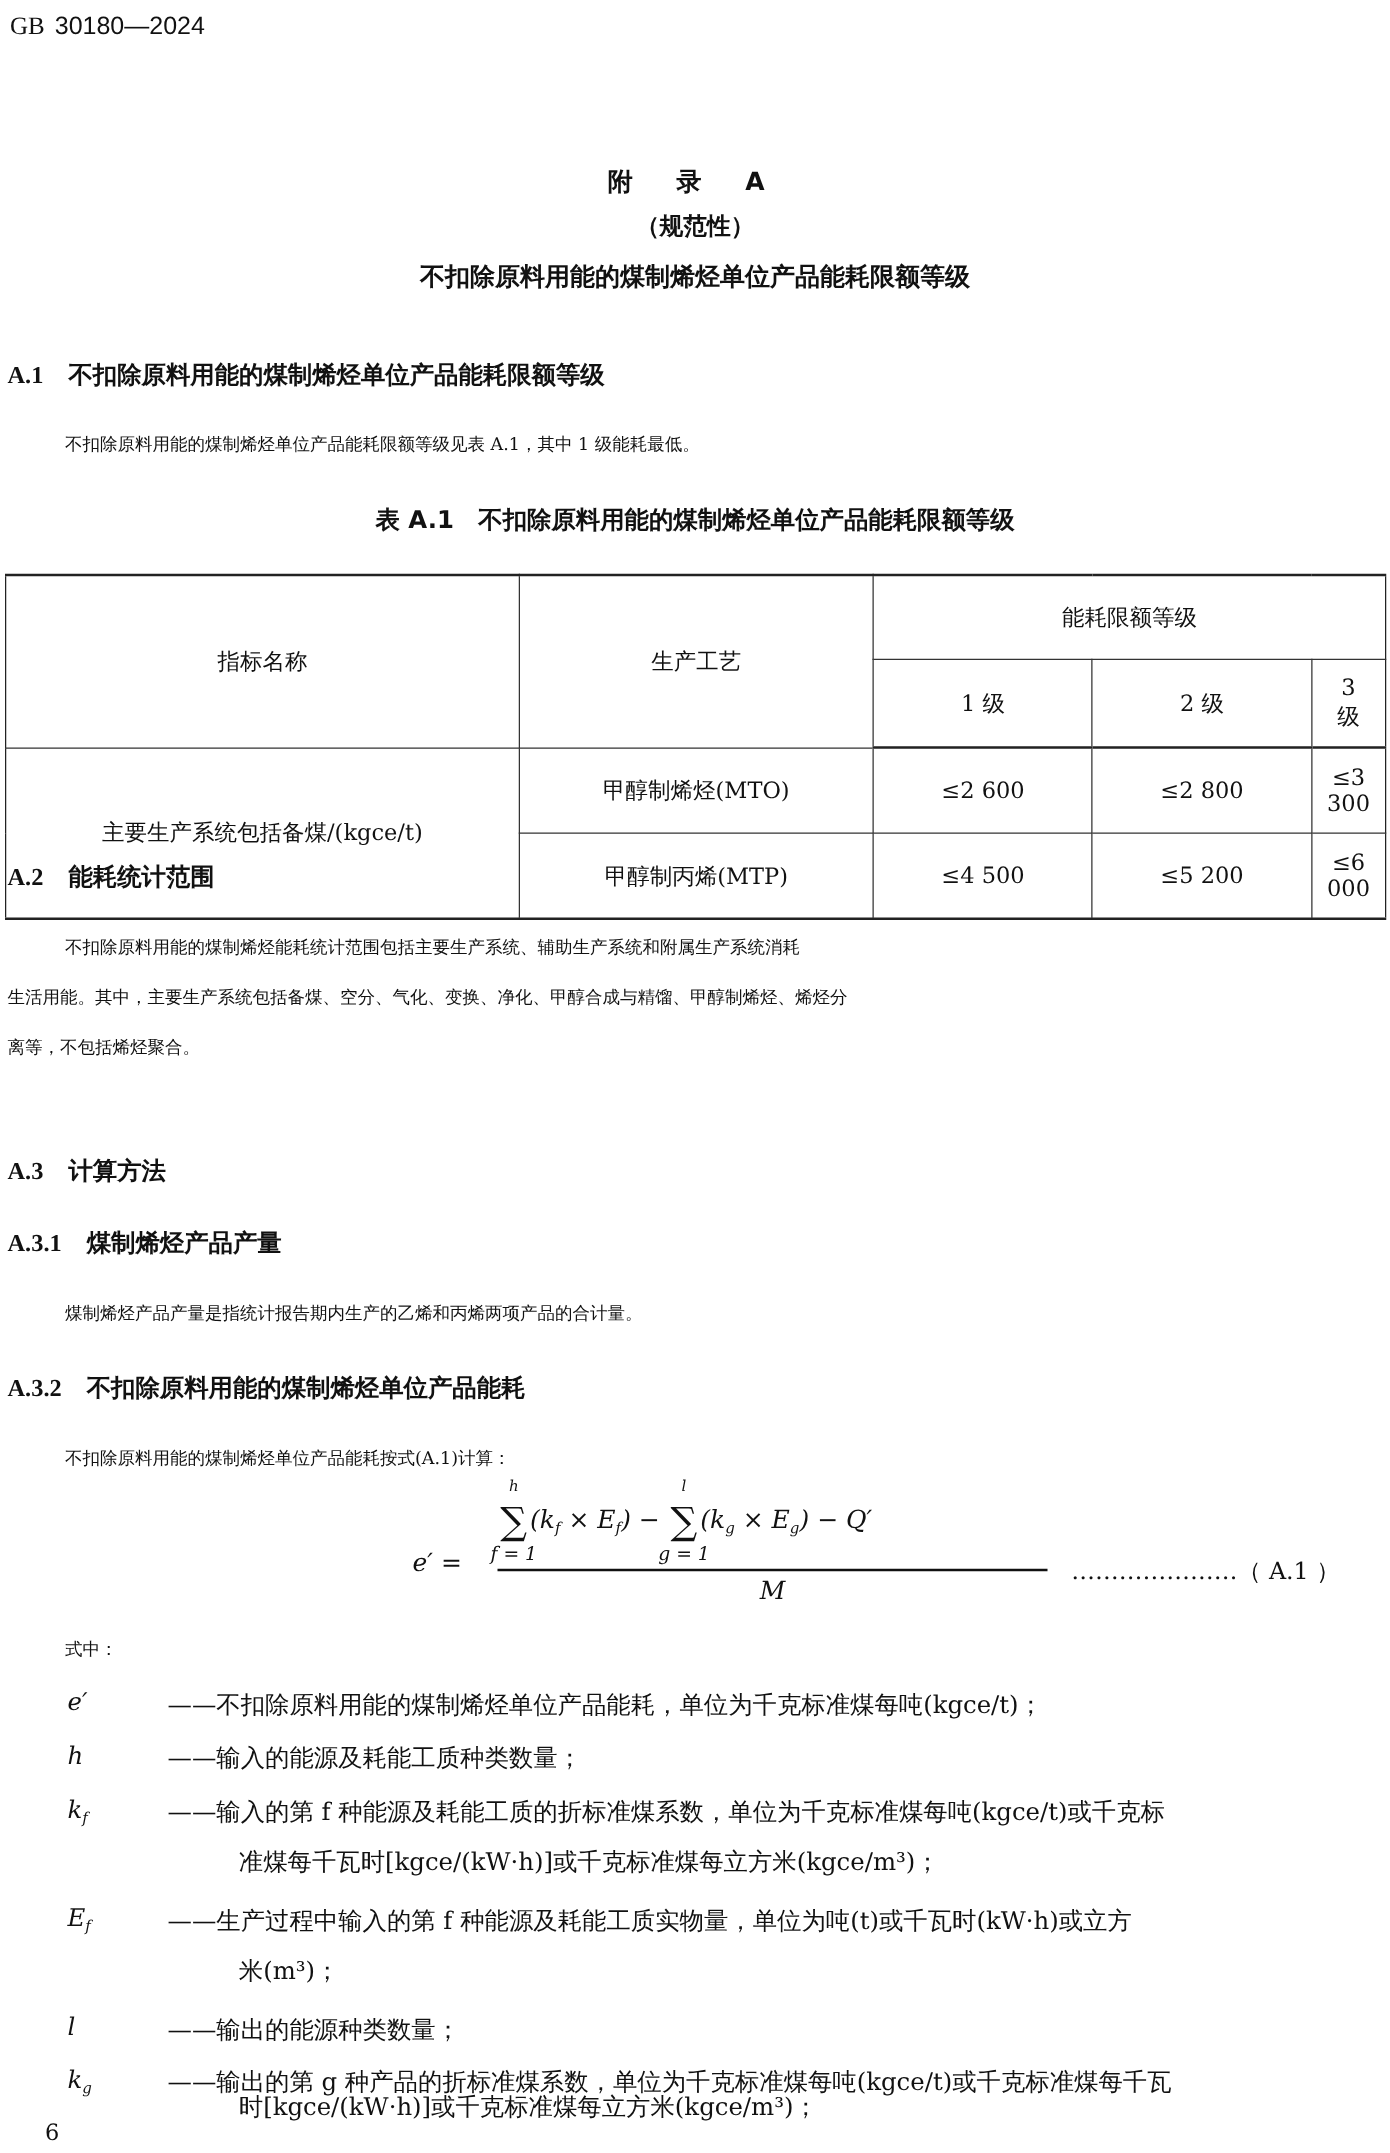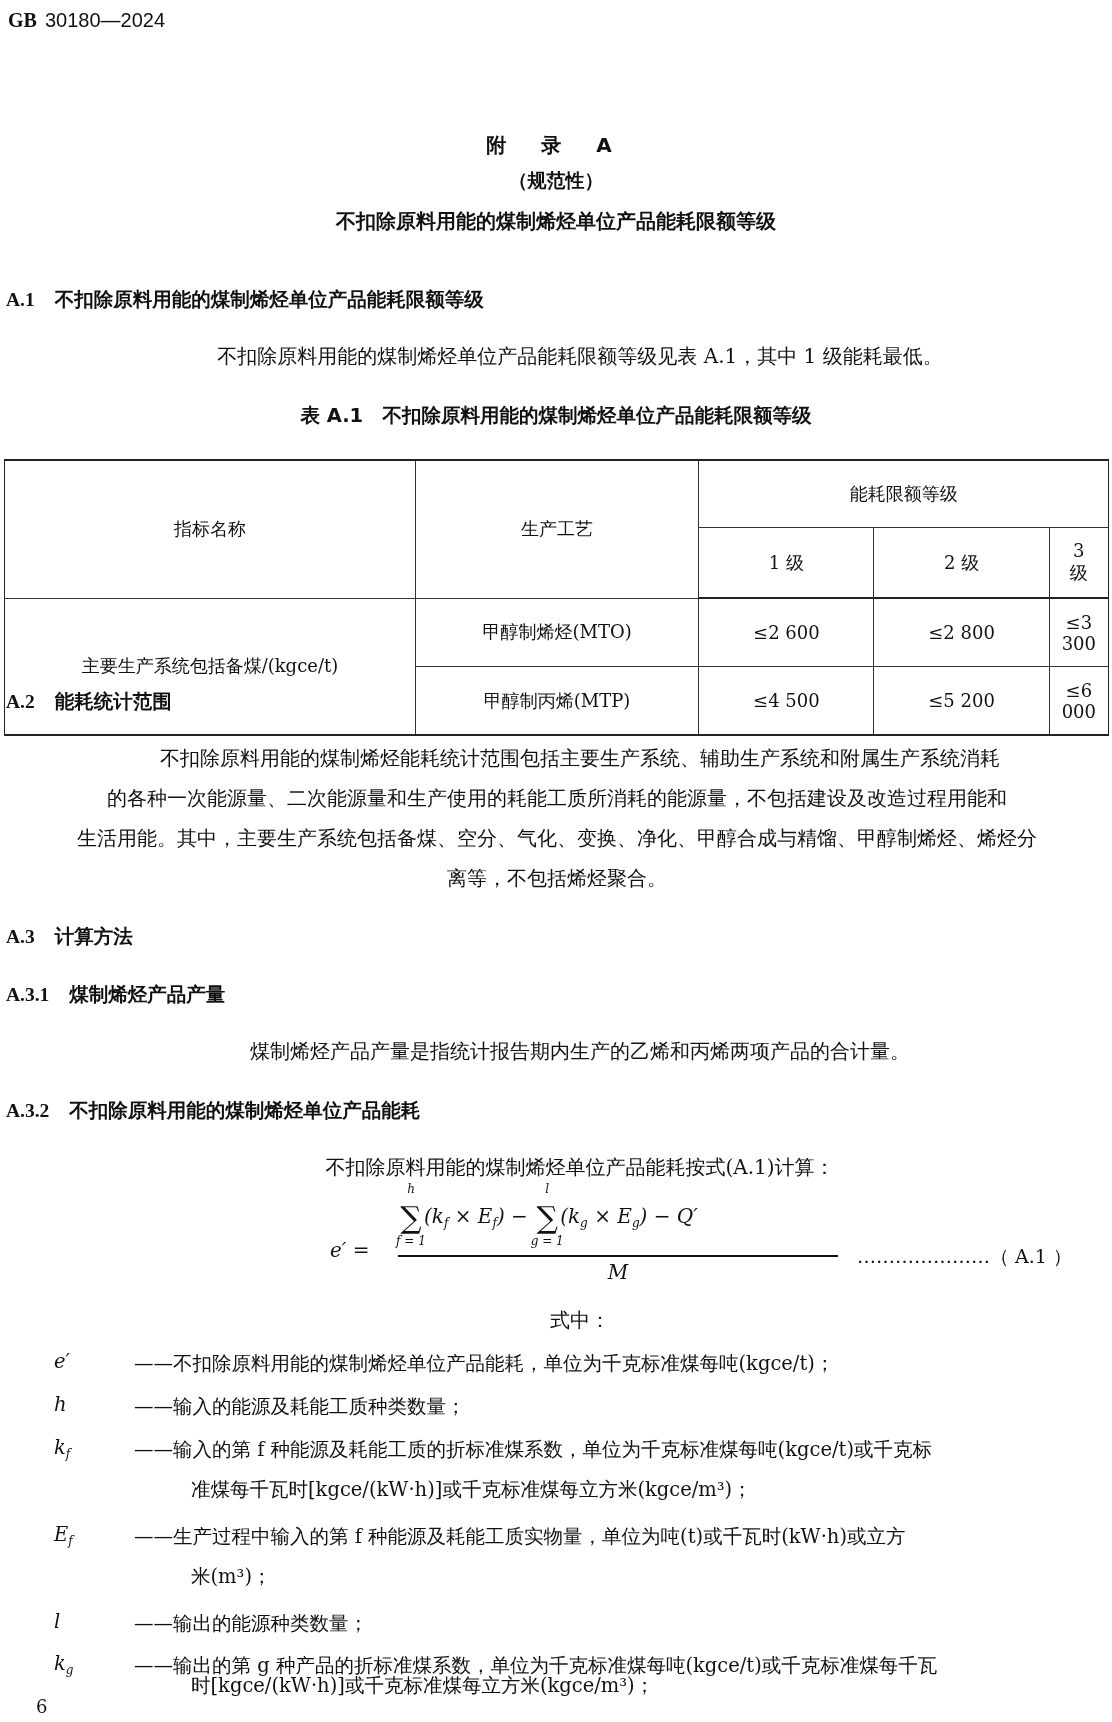--- a/index.html
+++ b/index.html
@@ -1,47 +1,47 @@
 <!DOCTYPE html>
 <html><head>
 <meta charset="utf-8">
 <style>
   html, body { margin:0; padding:0; background:#ffffff; }
   body { width:1112px; height:1722px; position:relative; overflow:hidden;
          font-family:"DejaVu Serif","Liberation Serif",serif; color:#111; }
   .abs { position:absolute; }
   .hdr { left:8px; top:8px; font-size:20px; }
-  .hdr .gb { font-family:"Liberation Serif",serif; font-weight:bold; }
+  .hdr .gb { font-family:"Liberation Serif",serif; font-weight:normal; }
   .hdr .num { font-family:"Liberation Sans",sans-serif; margin-left:8px; }
   .center { left:0; width:1112px; text-align:center; }
   .h-app { font-family:"DejaVu Sans",sans-serif; font-weight:bold; font-size:20px; letter-spacing:14px; }
   .h-norm { font-family:"DejaVu Sans",sans-serif; font-weight:bold; font-size:19px; }
   .h-title { font-family:"DejaVu Sans",sans-serif; font-weight:bold; font-size:20px; }
   .sec { left:6px; font-family:"DejaVu Sans",sans-serif; font-weight:bold; font-size:19.5px; }
   .sec .no { font-family:"Liberation Serif",serif; margin-right:20px; }
-  .para { left:6px; width:1102px; font-size:20px; line-height:40px;text-align:center; }
+  .para { left:6px; width:1102px; font-size:14px; line-height:40px; }
   .para .indent { display:inline-block; width:46px; }
   .tbl-title { font-family:"DejaVu Sans",sans-serif; font-weight:bold; font-size:19.5px; }
   table.t { position:absolute; left:4px; top:459px; width:1105px; border-collapse:collapse;
             font-size:18px; border-top:2.5px solid #222; border-bottom:2.5px solid #222; }
   table.t td { border:1px solid #333; text-align:center; vertical-align:middle; padding:12px; }
   table.t tr.h1 td { height:42px; }
   table.t tr.h2 td { height:42px; }
   table.t tr.r td { height:43px; }
   table.t tr.h2 td { border-bottom:2px solid #222; }
   table.t td.edgeL { border-left:1.5px solid #222; }
   table.t td.edgeR { border-right:1.5px solid #222; }
   .formula { left:330px; top:1192px; width:500px; height:100px; font-size:20px; font-style:italic; }
   .frac { position:absolute; left:68px; top:0; width:440px; }
   .frac .numr { position:absolute; left:0; top:8px; white-space:nowrap; }
   .frac .bar { position:absolute; left:0; top:63px; width:440px; height:1.5px; background:#111; }
   .frac .den { position:absolute; left:0; top:68px; width:440px; text-align:center; }
   .sum { display:inline-block; position:relative; font-style:normal; font-size:30px; vertical-align:middle; width:26px; text-align:center; }
   .sum .up { position:absolute; left:0; width:26px; top:-18px; font-size:12px; font-style:italic; text-align:center; }
-  .sum .lo { position:absolute; left:-8px; width:42px; top:34px; font-size:12px; font-style:italic; text-align:center; }
+  .sum .lo { position:absolute; left:-8px; width:42px; top:34px; font-size:15px; font-style:italic; text-align:center; }
   .sub { font-size:12px; vertical-align:-4px; }
   .lhs { position:absolute; left:0; top:46px; }
   .eqno { right:40px; top:1244px; font-size:19px; }
   .def { left:54px; width:1056px; font-size:19.5px; }
   .def .sym { position:absolute; left:0; width:72px; font-style:italic; }
   .def .txt { position:absolute; left:80px; width:1000px; }
   .def .txt2 { position:absolute; left:137px; width:960px; }
   .pg { left:36px; top:1696px; font-size:18px; }
 </style>
 </head>
@@ -88,21 +88,20 @@
     <td class="edgeR">≤6 000</td>
   </tr>
 </tbody>
   </table>
 
 <div class="abs sec" style="top:688px;">
   <span class="no">A.2</span><span>能耗统计范围</span>
 </div>
 <div class="abs para" style="top:738px;">
   <div style="white-space:nowrap;"><span class="indent"></span><span>不扣除原料用能的煤制烯烃能耗统计范围包括主要生产系统、辅助生产系统和附属生产系统消耗</span></div>
-  <div style="white-space:nowrap;">的各种一次能源量、二次能源量和生产使用的耗能工质所消耗的能源量，不包括建设及改造过程用能和</div>
   <div style="white-space:nowrap;">生活用能。其中，主要生产系统包括备煤、空分、气化、变换、净化、甲醇合成与精馏、甲醇制烯烃、烯烃分</div>
   <div style="white-space:nowrap;">离等，不包括烯烃聚合。</div>
 </div>
 
 <div class="abs sec" style="top:923px;">
   <span class="no">A.3</span><span>计算方法</span>
 </div>
 <div class="abs sec" style="top:981px;">
   <span class="no">A.3.1</span><span>煤制烯烃产品产量</span>
 </div>

